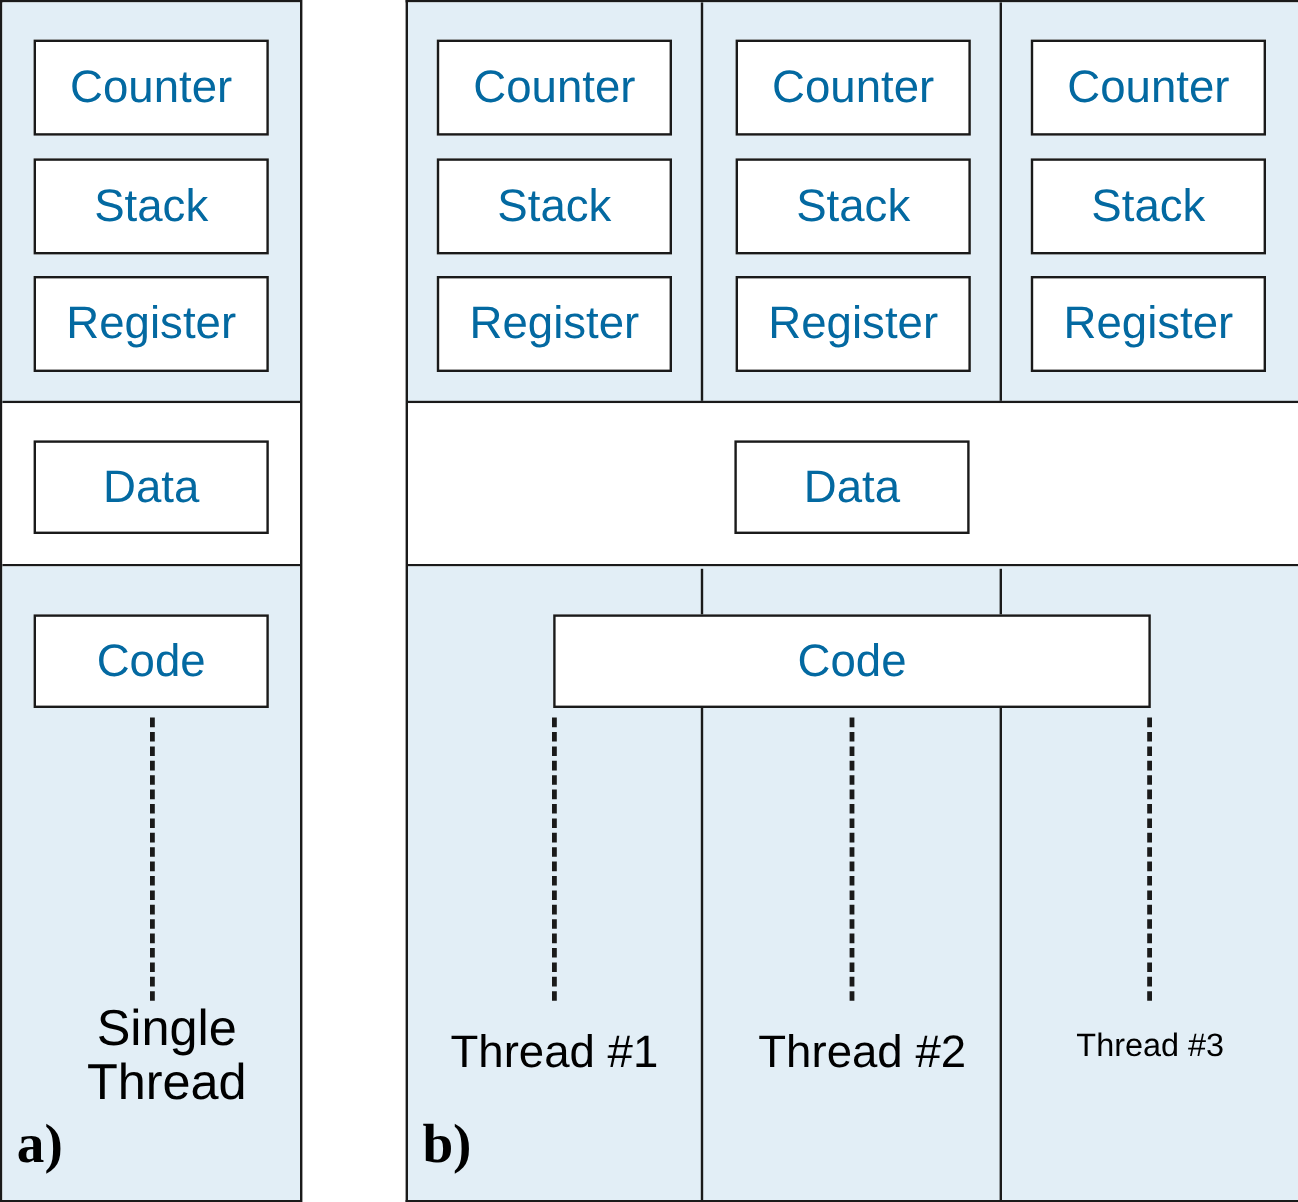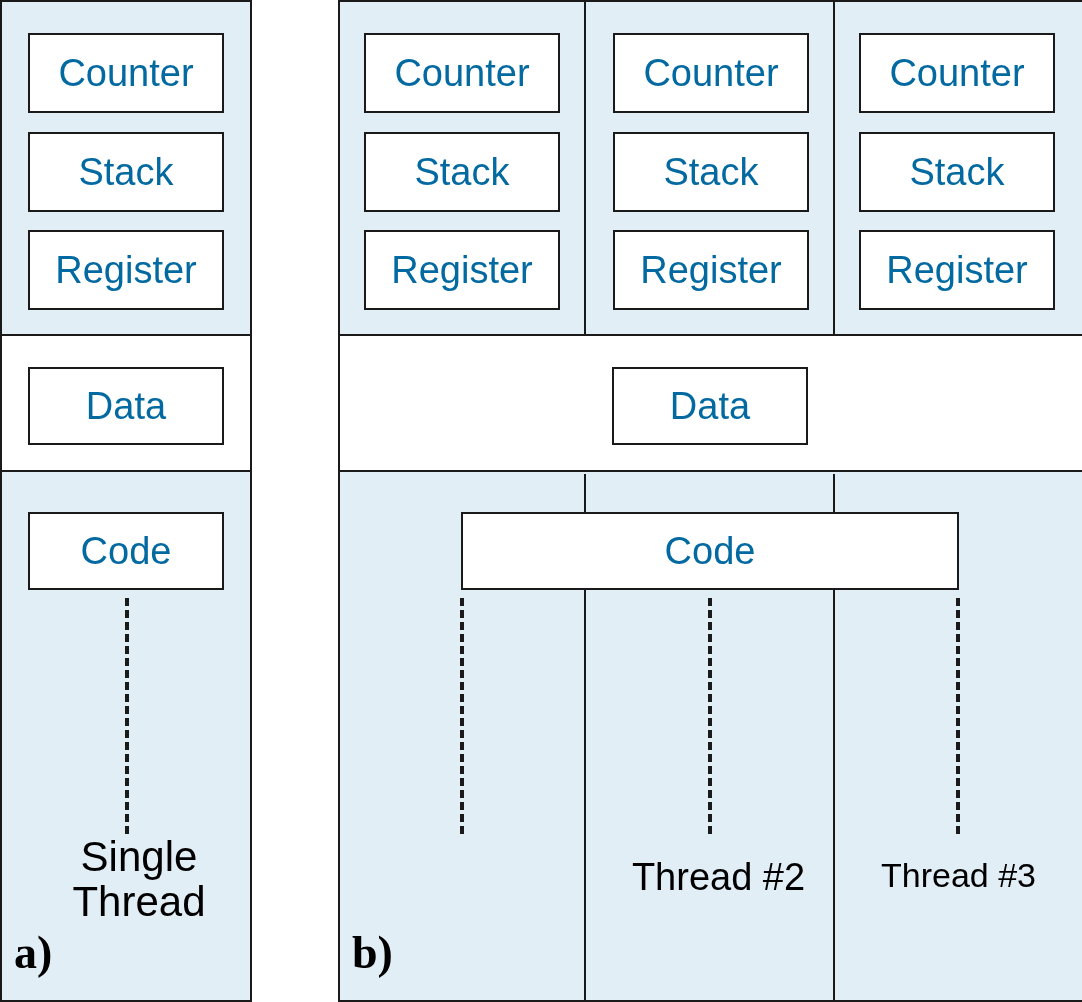--- a/index.html
+++ b/index.html
@@ -174,19 +174,20 @@
     </div>
 
     <div class="box" style="left:121px; top:510px; width:498px; height:78px; font-size:38px;">
       <span class="box-label">Code</span>
     </div>
 
     <div class="dash-line" style="left:120px; top:596px; height:236px;"></div>
     <div class="dash-line" style="left:368px; top:596px; height:236px;"></div>
     <div class="dash-line" style="left:616px; top:596px; height:236px;"></div>
 
+    <div class="free-text" style="left:0px; top:855px; width:244px; font-size:38px;">Thread #1</div>
     <div class="free-text" style="left:246px; top:855px; width:265px; font-size:38px;">Thread #2</div>
-    <div class="free-text" style="left:495px; top:855px; width:247px; font-size:34px;">Thread #3</div>
+    <div class="free-text" style="left:495px; top:855px; width:247px; font-size:27px;">Thread #3</div>
 
     <div class="panel-letter" style="left:12px; top:924px; font-size:46px;">b)</div>
   </div>
 
 </div>
 
 </body></html>

